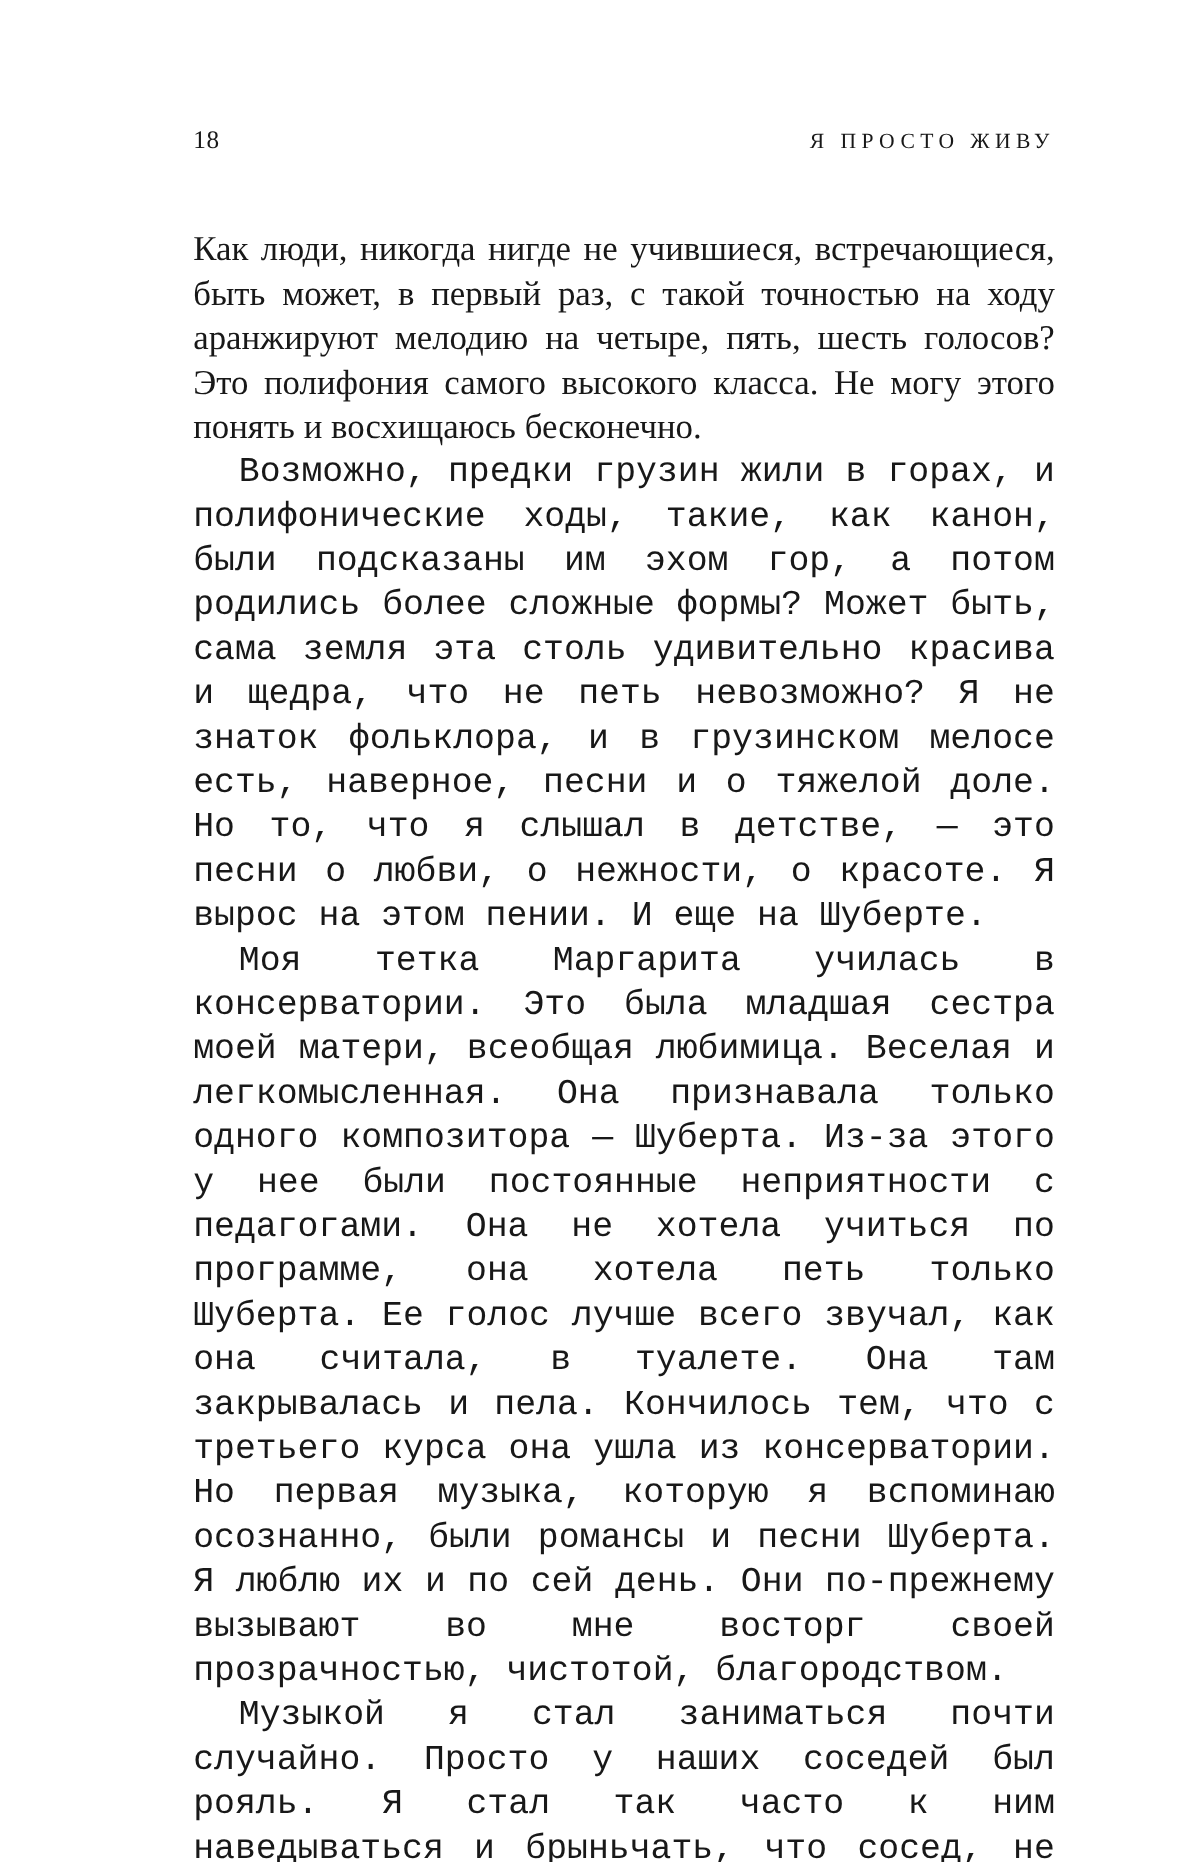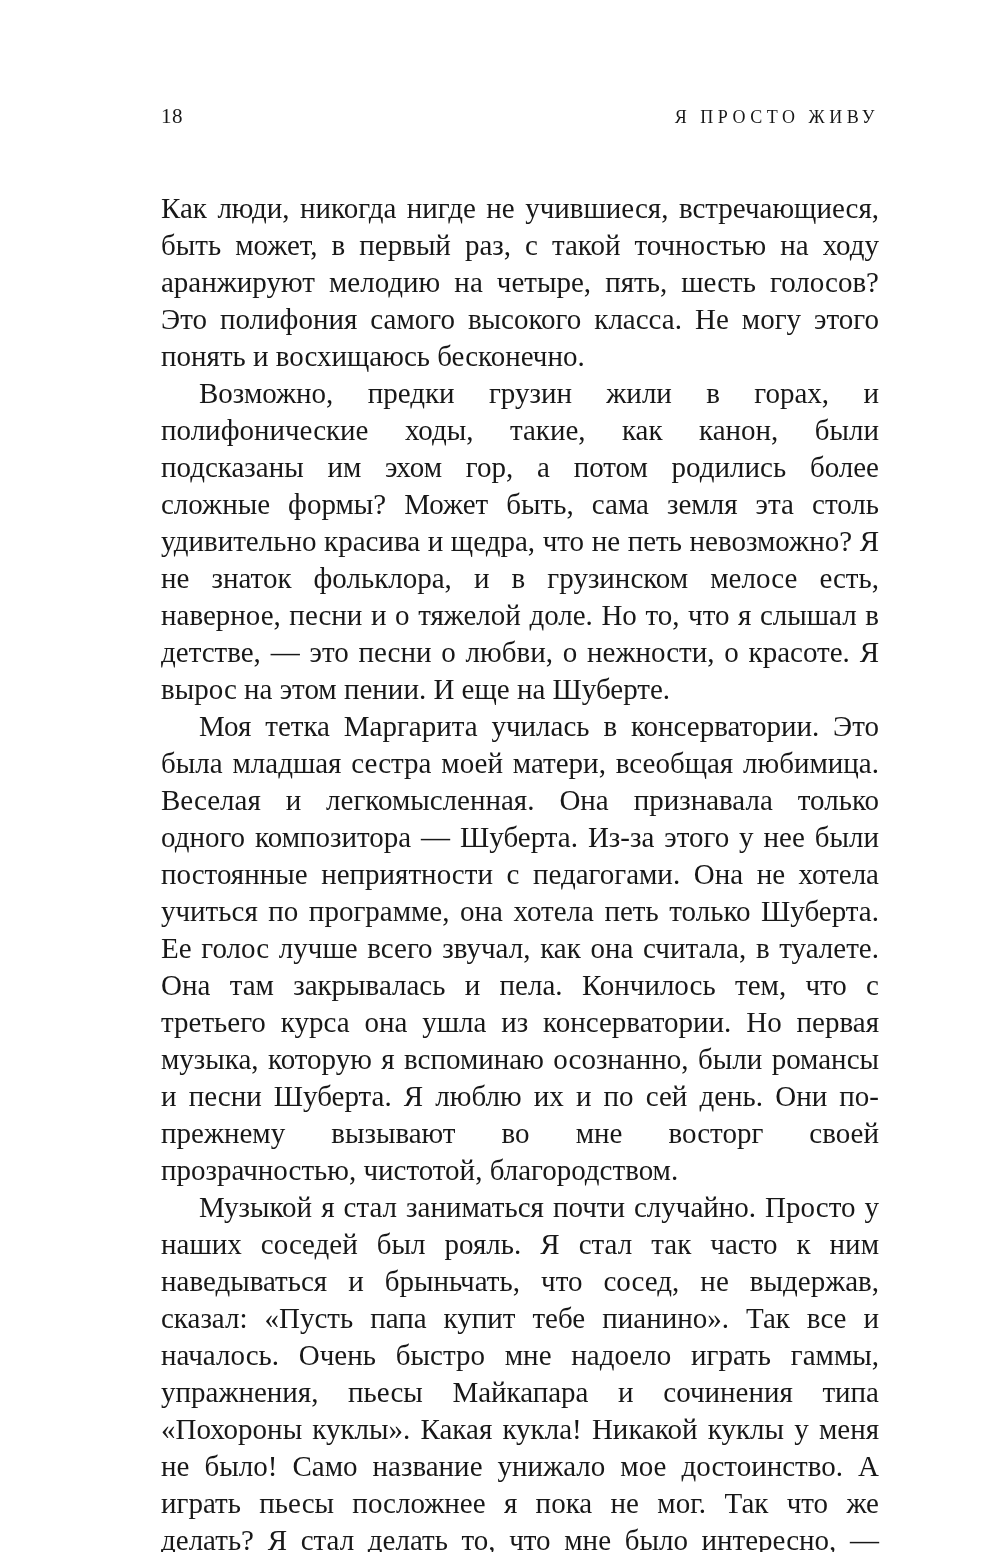--- a/index.html
+++ b/index.html
@@ -45,20 +45,21 @@
     line-height: 37px;
     text-align: justify;
     hyphens: auto;
     -webkit-hyphens: auto;
   }
   .text-block p {
     margin: 0;
   }
   .text-block p.indent {
     text-indent: 38px;
+    font-family: Liberation Mono, monospace;
   }
 </style>
 </head>
 <body>
 
 <div class="page">
 
   <div class="running-head">
     <span class="page-number">18</span>
     <span class="running-title">Я ПРОСТО ЖИВУ</span>

